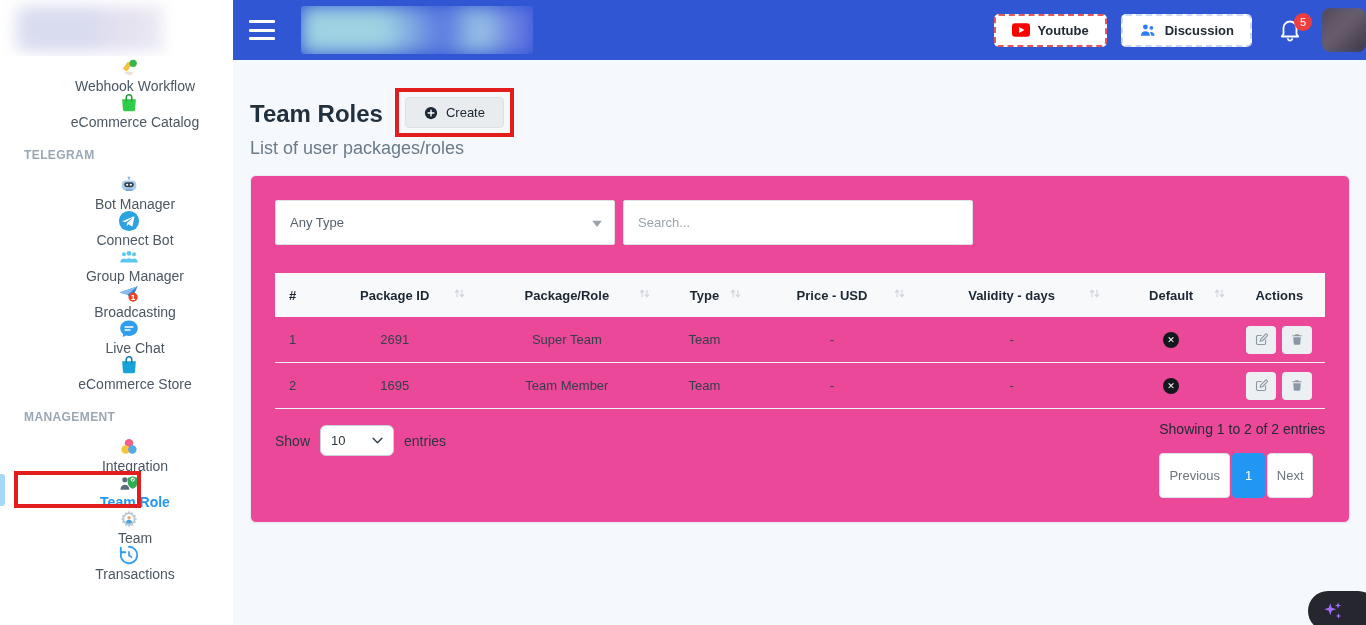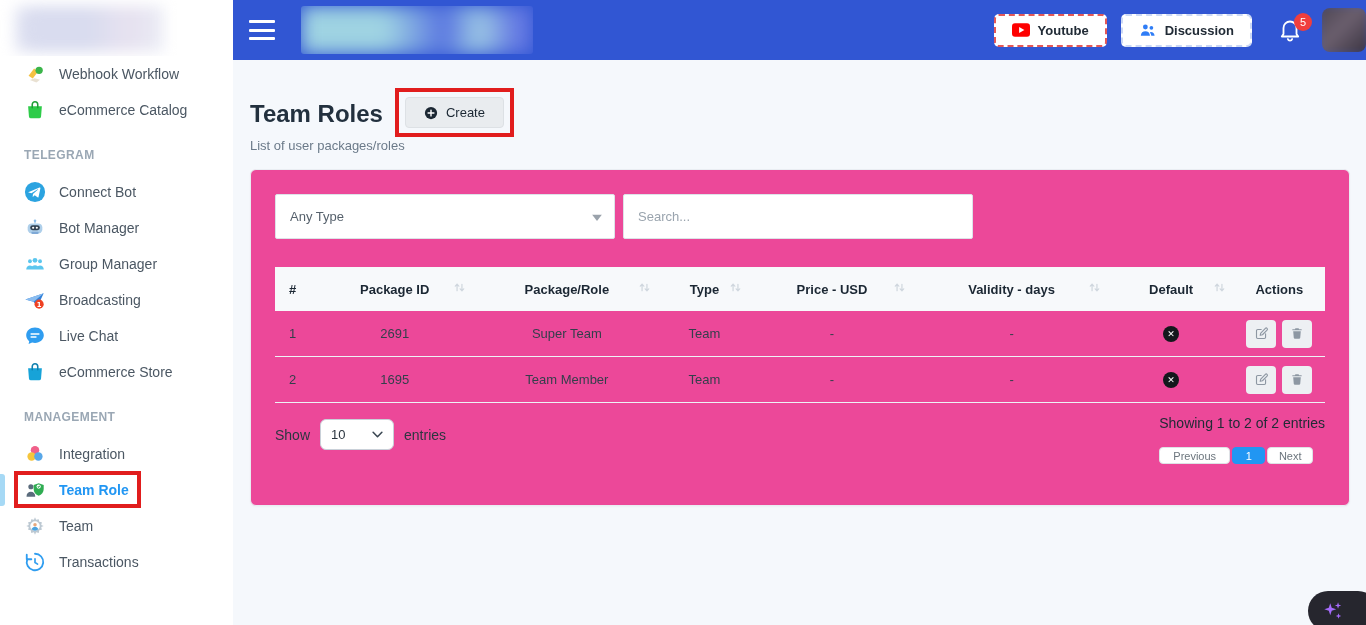--- a/index.html
+++ b/index.html
@@ -13,21 +13,21 @@
   
   .sidebar { position:absolute; left:0; top:0; width:233px; height:625px; background:#ffffff; z-index:5; }
   .logo-area { height:56px; overflow:hidden; position:relative; }
   .logo-blur { position:absolute; left:14px; top:6px; width:150px; height:46px;
     background:
       radial-gradient(circle at 30% 50%, #d9dcef 0 30%, transparent 60%),
       radial-gradient(circle at 60% 40%, #e6e2f0 0 35%, transparent 65%),
       radial-gradient(circle at 85% 60%, #eceef6 0 30%, transparent 60%);
     filter: blur(7px);
   }
-  .side-item { position:relative; display:flex; align-items:center; height:36px; padding-left:24px; cursor:pointer; }
+  .side-item { position:relative; display:flex; align-items:center; height:36px; padding-left:24px; cursor:pointer;flex-direction:column; }
   .side-item .s-icon { width:22px; height:22px; flex:0 0 22px; display:flex; align-items:center; justify-content:center; }
   .side-item .s-label { margin-left:13px; font-size:14px; color:#4b5763; white-space:nowrap; }
   .side-item.active .s-label { color:#2196f3; font-weight:bold; }
   .active-bar { position:absolute; left:0; top:2px; width:5px; height:32px; background:#a6d9f5; border-radius:0 3px 3px 0; }
   .section-label { margin:20px 0 12px 24px; font-size:12px; font-weight:600; letter-spacing:.4px; color:#9aa7b4; }
 
   
   .annotation { position:absolute; border:4px solid #e11d1d; pointer-events:none; z-index:50; }
   .teamrole-annotation { left:14px; top:-1px; width:127px; height:37px; }
 
@@ -54,21 +54,21 @@
   .avatar { margin-left:20px; width:44px; height:44px; border-radius:8px; overflow:hidden; position:relative; cursor:pointer; }
   .avatar-blur { position:absolute; inset:-4px; background:linear-gradient(135deg,#4a4350,#6b5f6e 45%,#352f3c); filter:blur(4px); }
 
   
   .main { position:absolute; left:233px; top:60px; right:0; bottom:0; background:#f5f8fc; padding:28px 16px 0 17px; }
   .title-row { display:flex; align-items:flex-end; height:40px; }
   .page-title { font-size:24px; font-weight:bold; color:#22303e; }
   .create-wrap { position:relative; margin-left:22px; }
   .create-btn { display:flex; align-items:center; gap:8px; height:31px; padding:0 18px; background:#e9ecef; border:1px solid #dde1e5; border-radius:4px; font-size:13px; color:#1b2733; cursor:pointer; }
   .create-annotation { inset:-9px -10px; }
-  .page-subtitle { margin-top:10px; font-size:13px; color:#6b7a89; }
+  .page-subtitle { margin-top:10px; font-size:18px; color:#6b7a89; }
 
   .card { margin-top:16px; width:1100px; min-height:337px; background:#ec4899; border:1px solid #e9edf2; border-radius:6px; box-shadow:0 1px 2px rgba(30,40,60,.04); padding:24px; }
   .filters { display:flex; gap:8px; }
   .type-select { position:relative; width:340px; height:45px; border:1px solid #dde2e8; border-radius:2px; display:flex; align-items:center; padding:0 14px; font-size:13px; color:#56616c; cursor:pointer; background:#fff; }
   .type-select .caret { position:absolute; right:12px; top:50%; transform:translateY(-50%); }
   .search-input { width:350px; height:45px; border:1px solid #dde2e8; border-radius:2px; padding:0 14px; font-size:13px; color:#333; font-family:inherit; outline:none; }
   .search-input::placeholder { color:#9aa4ae; }
 
   .table { margin-top:28px; width:100%; font-size:13px; }
   .trow { display:flex; align-items:center; }
@@ -83,21 +83,21 @@
   .circle-x { width:16px; height:16px; border-radius:50%; background:#14181c; color:#fff; font-size:9px; font-weight:bold; display:flex; align-items:center; justify-content:center; cursor:pointer; }
   .act-btn { width:30px; height:28px; border:none; border-radius:4px; background:#edf0f3; display:flex; align-items:center; justify-content:center; cursor:pointer; }
   .act-btn + .act-btn { margin-left:6px; }
 
   .card-footer { display:flex; justify-content:space-between; align-items:flex-start; margin-top:16px; }
   .show-group { display:flex; align-items:center; font-size:14px; color:#2c3640; }
   .show-select { display:flex; align-items:center; justify-content:space-between; width:74px; height:31px; margin:0 10px; padding:0 10px; border:1px solid #c9d0d8; border-radius:6px; font-size:13px; color:#2c3640; cursor:pointer; background:#fff; }
   .footer-right { display:flex; flex-direction:column; align-items:flex-start; }
   .showing-text { font-size:14px; color:#212b36; margin-top:-4px; }
   .pagination { display:flex; gap:2px; margin-top:16px; }
-  .pg-btn { height:17px; display:flex; align-items:center; justify-content:center; border:1px solid #dee2e6; background:#fff; color:#6c757d; font-size:11px; border-radius:4px; cursor:pointer; }
+  .pg-btn { height:45px; display:flex; align-items:center; justify-content:center; border:1px solid #dee2e6; background:#fff; color:#6c757d; font-size:13px; border-radius:4px; cursor:pointer; }
   .pg-prev { width:71px; } .pg-next { width:46px; }
   .pg-num { width:33px; background:#2196f3; border-color:#2196f3; color:#fff; }
 
   .ai-fab { position:absolute; right:-12px; bottom:-6px; width:70px; height:40px; background:#26262e; border-radius:20px; display:flex; align-items:center; padding-left:14px; z-index:60; cursor:pointer; }
 </style>
 </head>
 <body>
 
 <div class="canvas">
 
@@ -121,44 +121,44 @@
       <span class="s-icon">
         <svg width="22" height="22" viewBox="0 0 24 24">
             <path d="M4.5 8h15l-.9 11a2.2 2.2 0 0 1-2.2 2H7.6a2.2 2.2 0 0 1-2.2-2z" fill="#2ecc49"></path>
             <path d="M9 9.5V6a3 3 0 0 1 6 0v3.5" stroke="#1f9e36" stroke-width="1.7" fill="none" stroke-linecap="round"></path>
           </svg>
       </span>
       <span class="s-label">eCommerce Catalog</span>
     </div>
 
     <div class="section-label">TELEGRAM</div>
-
-    <div class="side-item">
-      <span class="s-icon">
-        <svg width="22" height="22" viewBox="0 0 24 24">
-            <circle cx="12" cy="12" r="11" fill="#2ba3e0"></circle>
-            <path d="M5.3 11.9l11.6-4.7c.6-.25 1.15.15.95.97l-2 9.15c-.15.62-.57.77-1.12.47l-3.05-2.25-1.47 1.42c-.2.2-.37.37-.73.37l.26-3.1 5.6-5.05c.25-.22-.05-.33-.37-.15L8.1 13.4l-3-.97c-.6-.2-.6-.6.2-.53z" fill="#fff"></path>
-          </svg>
-      </span>
-      <span class="s-label">Connect Bot</span>
-    </div>
 
     <div class="side-item">
       <span class="s-icon">
         <svg width="22" height="22" viewBox="0 0 24 24">
             <circle cx="12" cy="4.2" r="1.4" fill="#8cbce8"></circle>
             <rect x="11.4" y="5" width="1.2" height="2" fill="#8cbce8"></rect>
             <rect x="4" y="7" width="16" height="11" rx="4.5" fill="#aecfea"></rect>
             <rect x="6.7" y="9" width="10.6" height="5.4" rx="2.7" fill="#314152"></rect>
             <circle cx="10" cy="11.7" r="1.2" fill="#fff"></circle>
             <circle cx="14" cy="11.7" r="1.2" fill="#fff"></circle>
             <rect x="8" y="16" width="8" height="2.6" rx="1.3" fill="#7fa9d6"></rect>
           </svg>
       </span>
       <span class="s-label">Bot Manager</span>
+    </div>
+
+    <div class="side-item">
+      <span class="s-icon">
+        <svg width="22" height="22" viewBox="0 0 24 24">
+            <circle cx="12" cy="12" r="11" fill="#2ba3e0"></circle>
+            <path d="M5.3 11.9l11.6-4.7c.6-.25 1.15.15.95.97l-2 9.15c-.15.62-.57.77-1.12.47l-3.05-2.25-1.47 1.42c-.2.2-.37.37-.73.37l.26-3.1 5.6-5.05c.25-.22-.05-.33-.37-.15L8.1 13.4l-3-.97c-.6-.2-.6-.6.2-.53z" fill="#fff"></path>
+          </svg>
+      </span>
+      <span class="s-label">Connect Bot</span>
     </div>
 
     <div class="side-item">
       <span class="s-icon">
         <svg width="22" height="22" viewBox="0 0 24 24" fill="#5bc6ee">
             <circle cx="6.5" cy="9" r="2.1"></circle>
             <circle cx="12" cy="8" r="2.6"></circle>
             <circle cx="17.5" cy="9" r="2.1"></circle>
             <path d="M2.5 17.5c0-2.2 1.8-4 4-4 .9 0 1.8.3 2.4.9a5.2 5.2 0 0 1 6.2 0c.6-.6 1.5-.9 2.4-.9 2.2 0 4 1.8 4 4v.5h-19z"></path>
           </svg>

